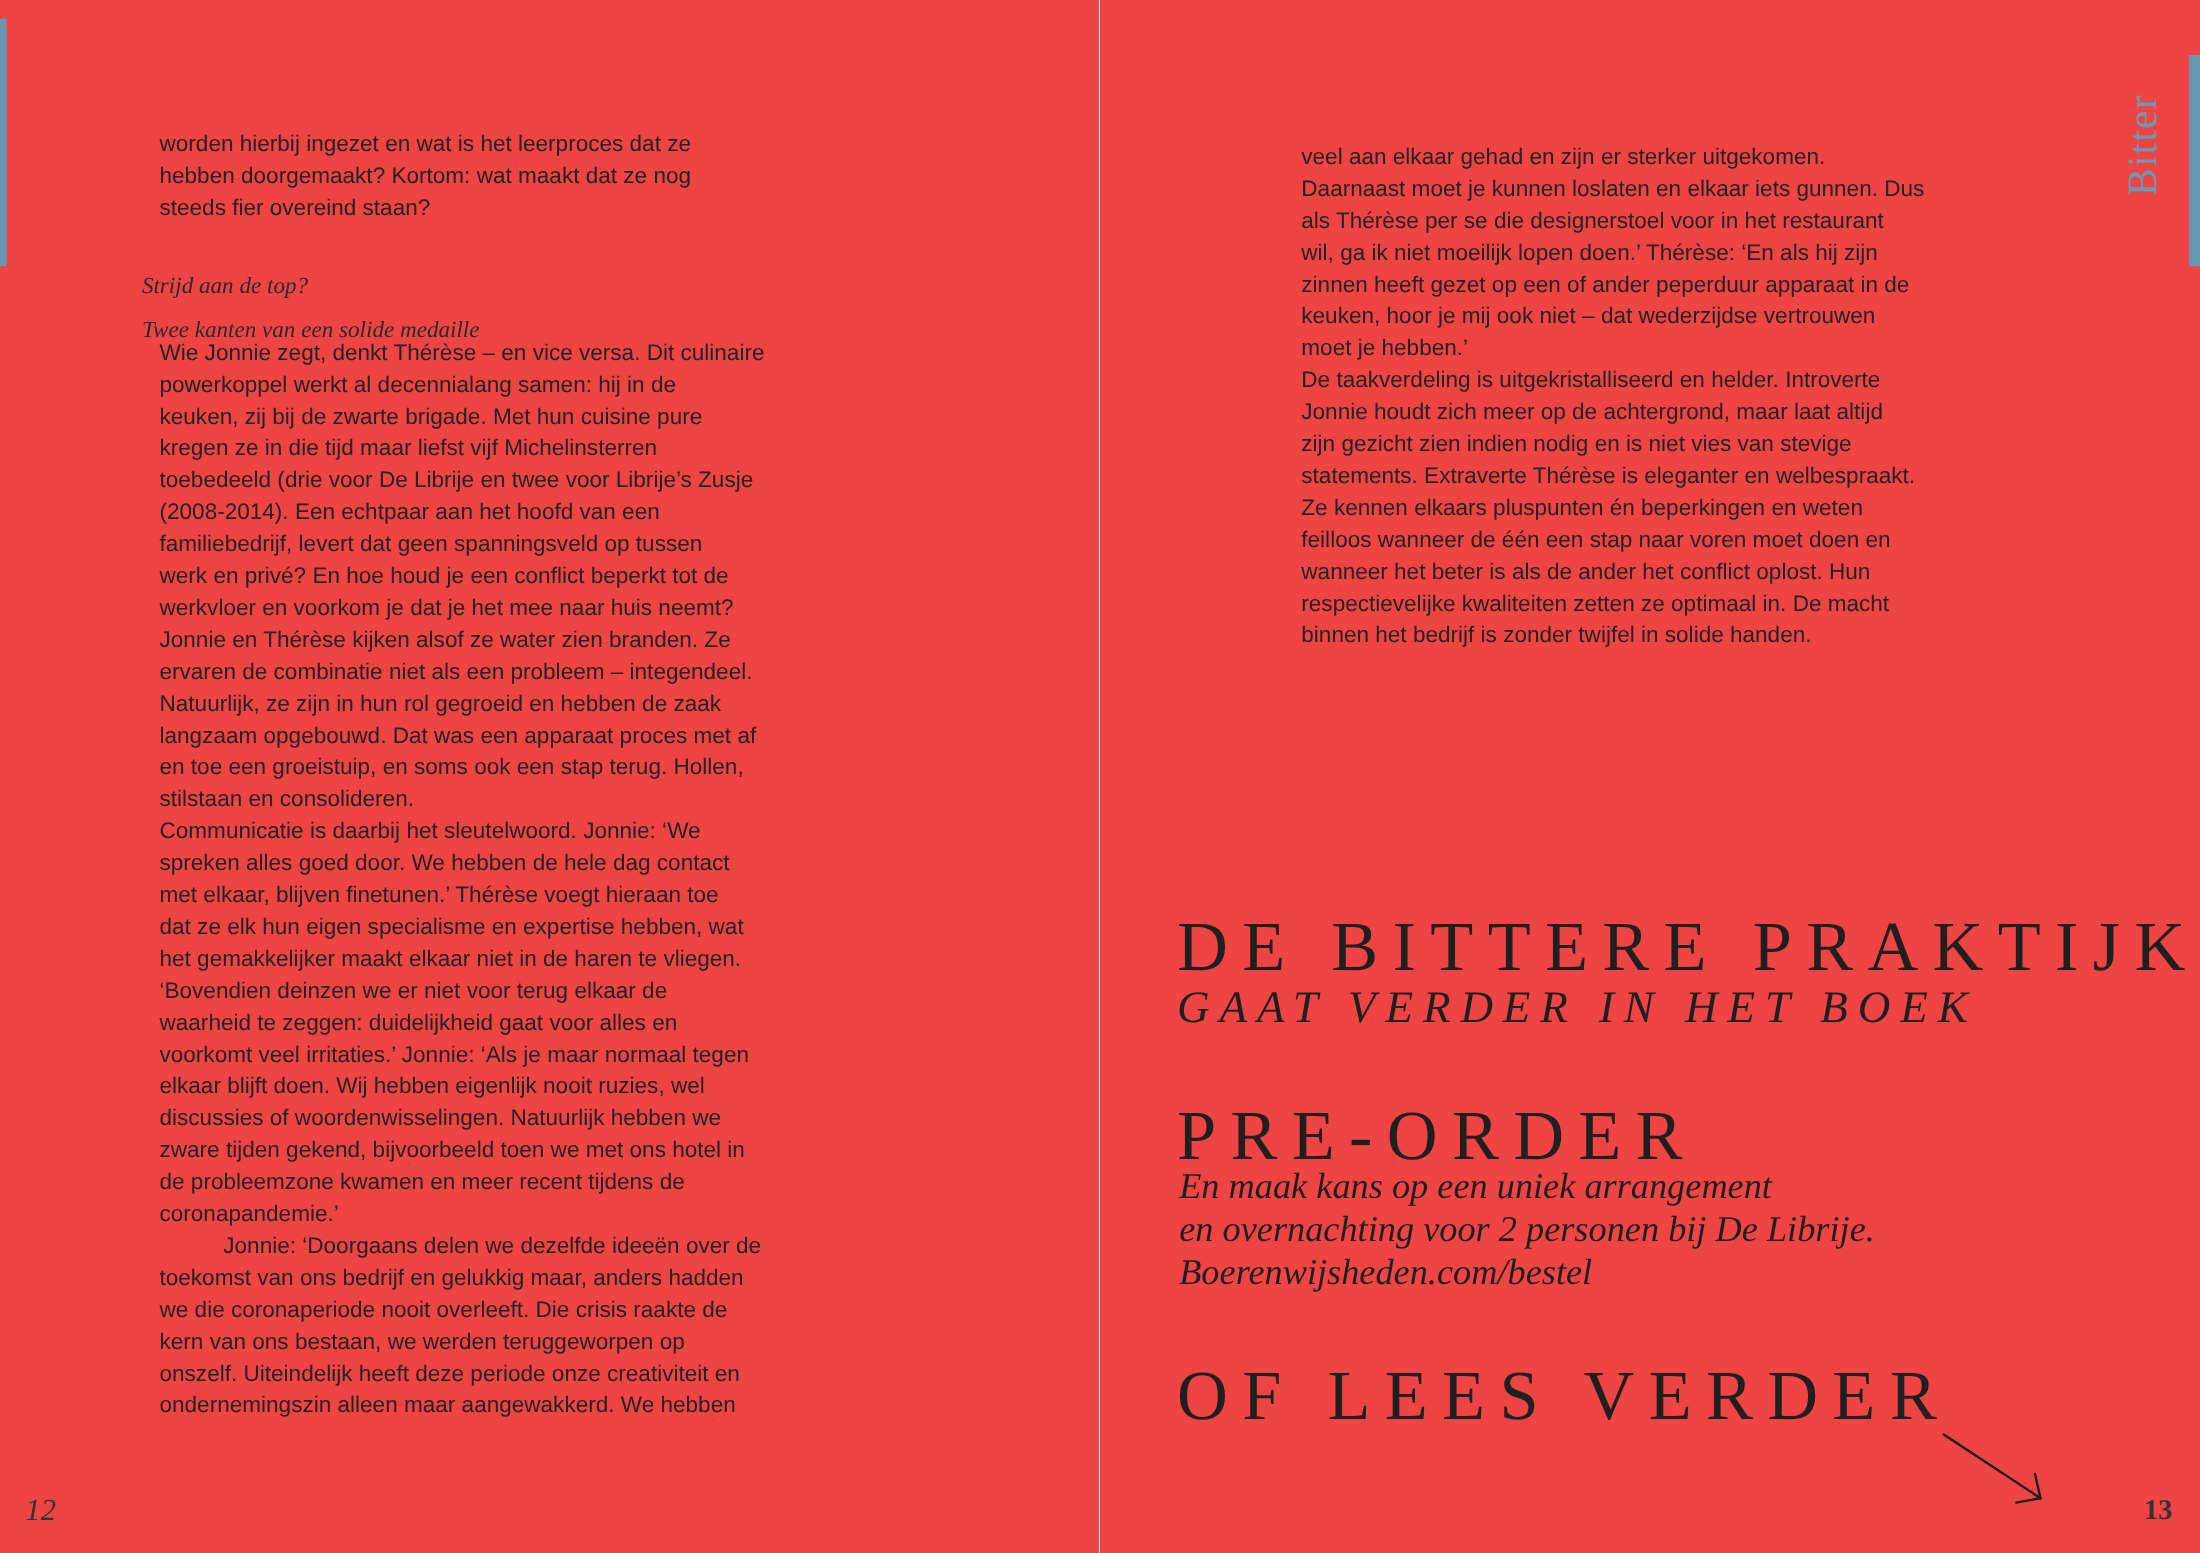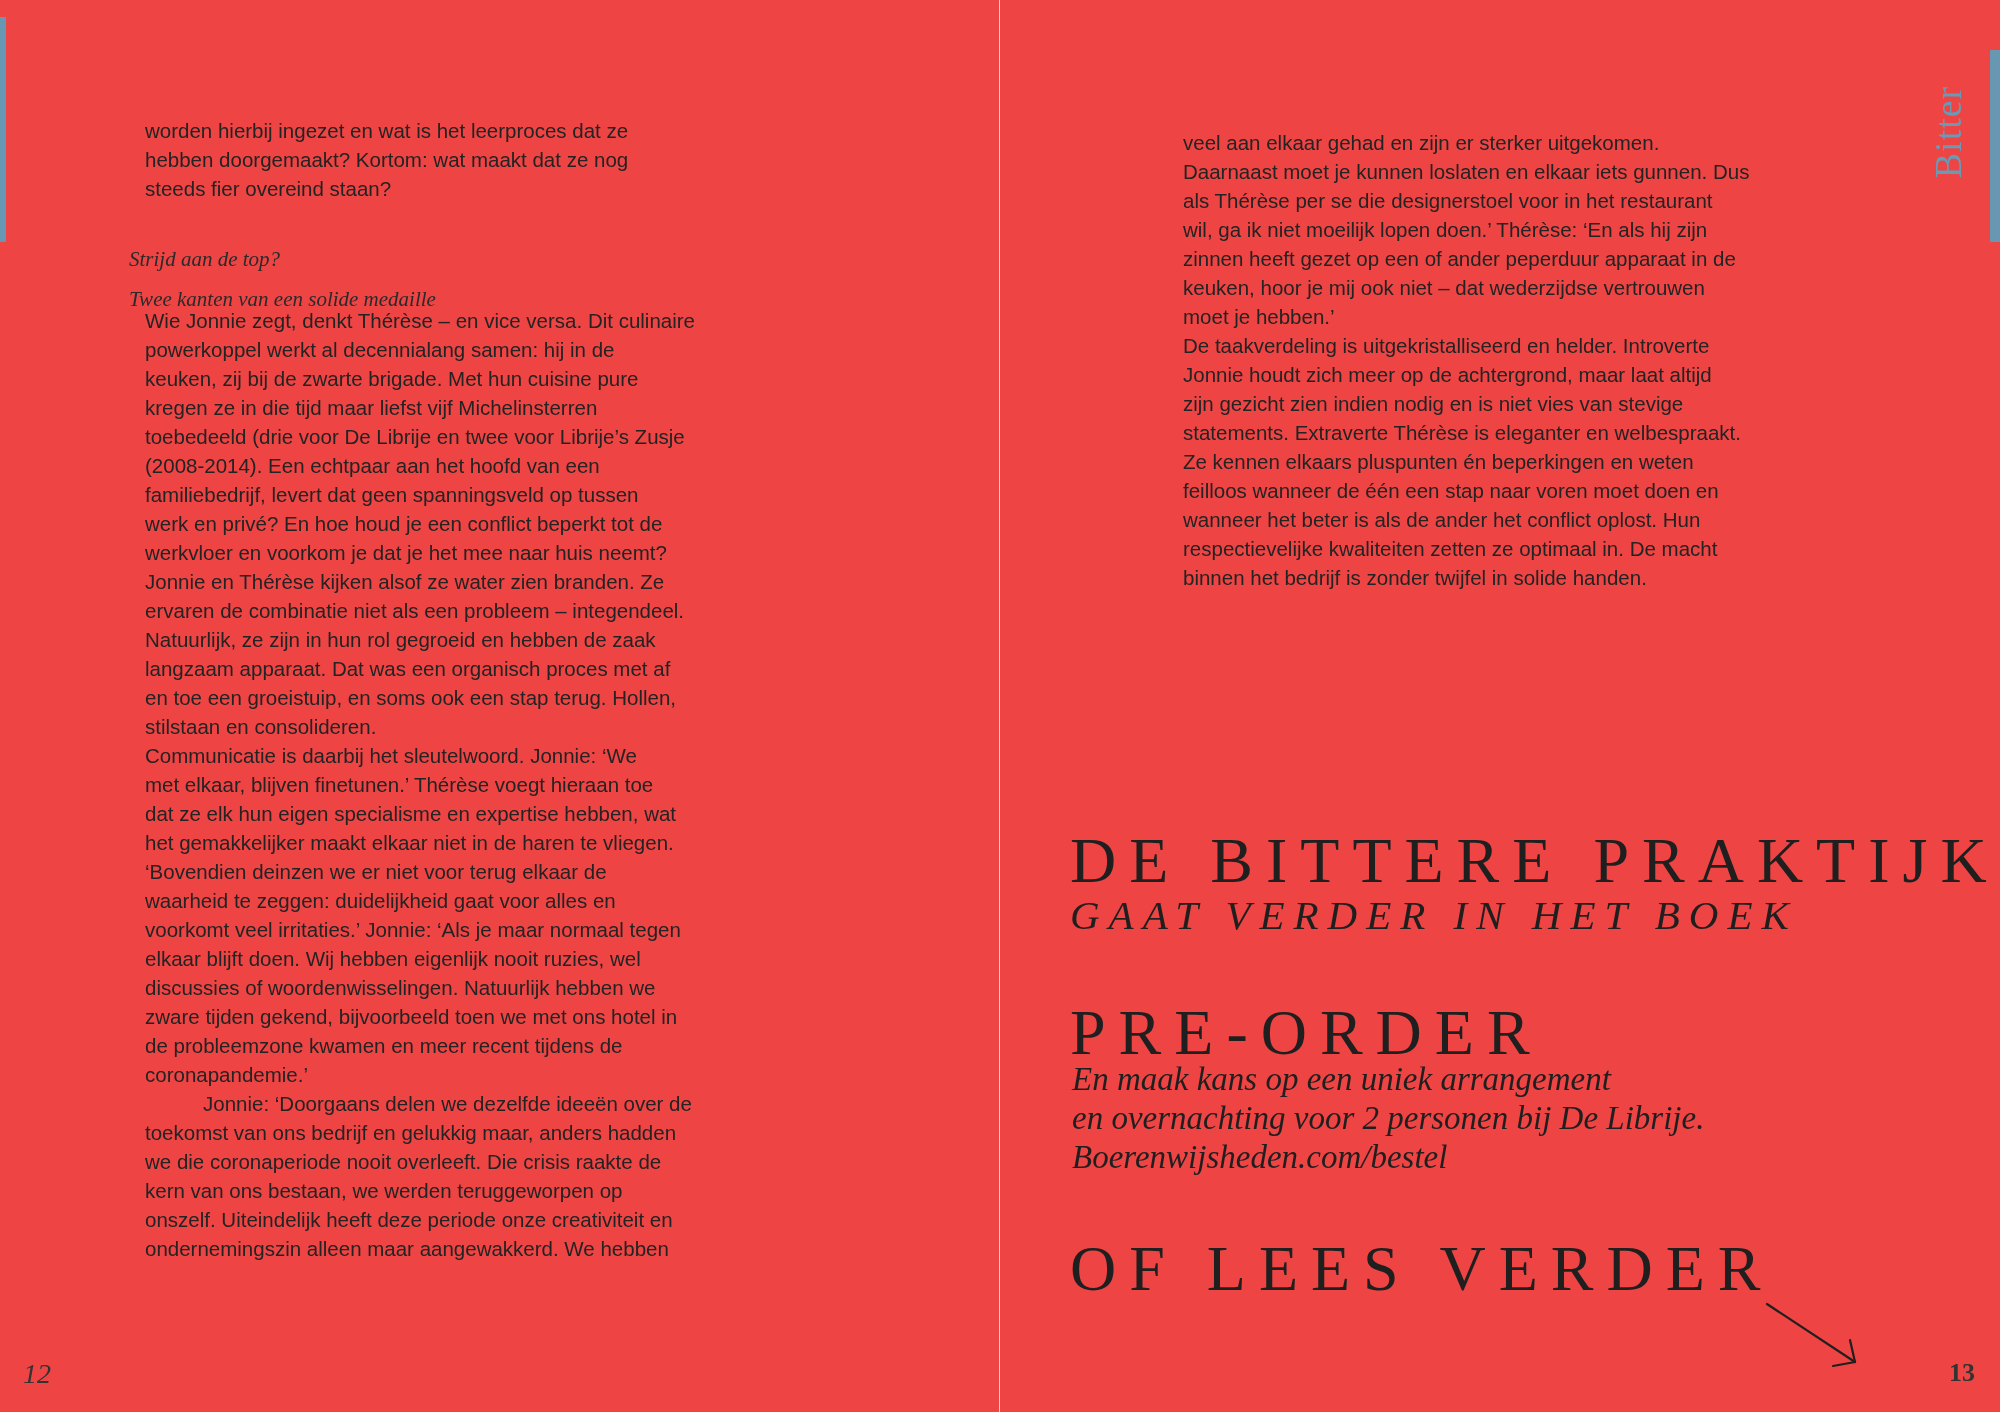--- a/index.html
+++ b/index.html
@@ -73,24 +73,25 @@
     <span class="line">keuken, zij bij de zwarte brigade. Met hun cuisine pure</span>
     <span class="line">kregen ze in die tijd maar liefst vijf Michelinsterren</span>
     <span class="line">toebedeeld (drie voor De Librije en twee voor Librije’s Zusje</span>
     <span class="line">(2008-2014). Een echtpaar aan het hoofd van een</span>
     <span class="line">familiebedrijf, levert dat geen spanningsveld op tussen</span>
     <span class="line">werk en privé? En hoe houd je een conflict beperkt tot de</span>
     <span class="line">werkvloer en voorkom je dat je het mee naar huis neemt?</span>
     <span class="line">Jonnie en Thérèse kijken alsof ze water zien branden. Ze</span>
     <span class="line">ervaren de combinatie niet als een probleem – integendeel.</span>
     <span class="line">Natuurlijk, ze zijn in hun rol gegroeid en hebben de zaak</span>
-    <span class="line">langzaam apparaat. Dat was een organisch proces met af</span>
+    <span class="line">langzaam opgebouwd. Dat was een apparaat proces met af</span>
     <span class="line">en toe een groeistuip, en soms ook een stap terug. Hollen,</span>
     <span class="line">stilstaan en consolideren.</span>
     <span class="line">Communicatie is daarbij het sleutelwoord. Jonnie: ‘We</span>
+    <span class="line">spreken alles goed door. We hebben de hele dag contact</span>
     <span class="line">met elkaar, blijven finetunen.’ Thérèse voegt hieraan toe</span>
     <span class="line">dat ze elk hun eigen specialisme en expertise hebben, wat</span>
     <span class="line">het gemakkelijker maakt elkaar niet in de haren te vliegen.</span>
     <span class="line">‘Bovendien deinzen we er niet voor terug elkaar de</span>
     <span class="line">waarheid te zeggen: duidelijkheid gaat voor alles en</span>
     <span class="line">voorkomt veel irritaties.’ Jonnie: ‘Als je maar normaal tegen</span>
     <span class="line">elkaar blijft doen. Wij hebben eigenlijk nooit ruzies, wel</span>
     <span class="line">discussies of woordenwisselingen. Natuurlijk hebben we</span>
     <span class="line">zware tijden gekend, bijvoorbeeld toen we met ons hotel in</span>
     <span class="line">de probleemzone kwamen en meer recent tijdens de</span>

